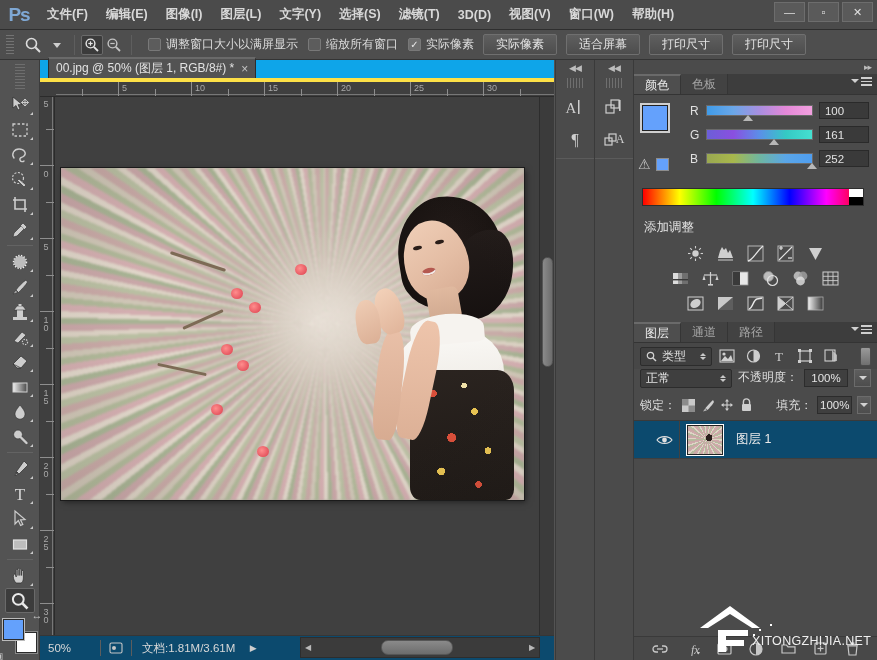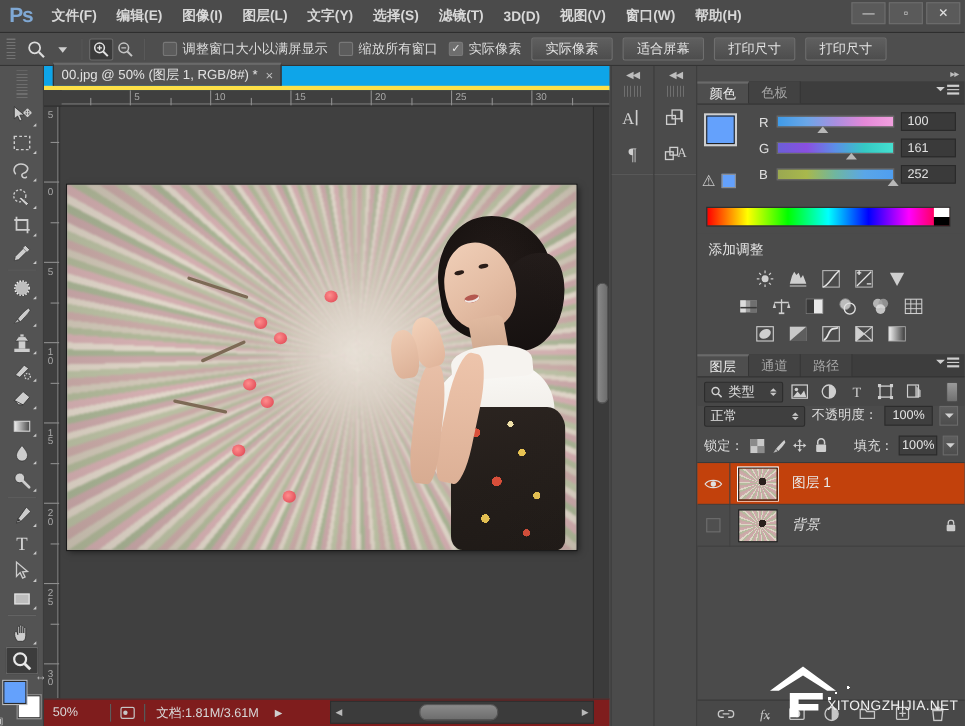--- a/index.html
+++ b/index.html
@@ -195,21 +195,21 @@
   .fig .handB{position:absolute;right:140px;top:130px;width:24px;height:44px;
     background:linear-gradient(160deg,#efcdb5,#dbaf95);border-radius:46% 46% 34% 34%;
     transform:rotate(-8deg);}
   .blossom{position:absolute;width:12px;height:11px;border-radius:50%;
     background:radial-gradient(circle at 40% 40%,#ff8d8d,#e6555f 70%);}
   .branch{position:absolute;background:#7d6a55;border-radius:2px;}
 
   
   .statusbar{
     position:absolute;left:40px;top:635px;width:514px;height:25px;
-    background:#7f1d1d;border-top:1px solid #363636;display:flex;align-items:center;
+    background:#0c4a6e;border-top:1px solid #363636;display:flex;align-items:center;
     font-size:11.5px;color:#d8d8d8;
   }
   .sb-zoom{width:60px;padding-left:8px;}
   .sb-sep{width:1px;height:16px;background:#383838;border-right:1px solid #5d5d5d;}
   .sb-icon{width:30px;display:flex;align-items:center;justify-content:center;}
   .sb-doc{flex:0 0 auto;padding:0 10px;white-space:nowrap;}
   .sb-arrow{width:16px;display:flex;align-items:center;justify-content:center;font-size:9px;color:#cfcfcf;}
   .hscroll{position:absolute;left:300px;top:637px;width:240px;height:21px;
     background:#3b3b3b;border:1px solid #2d2d2d;display:flex;align-items:center;}
   .hscroll .thumb{position:absolute;left:80px;top:2px;width:72px;height:15px;
@@ -311,21 +311,21 @@
   .lbl-s{font-size:12px;color:#dedede;white-space:nowrap;}
   .valbox{width:44px;height:18px;background:#3f3f3f;border:1px solid #2c2c2c;
     display:flex;align-items:center;justify-content:center;font-size:11.5px;color:#e4e4e4;}
   .dropbtn{width:17px;height:18px;background:linear-gradient(#5e5e5e,#4d4d4d);
     border:1px solid #6b6b6b;display:flex;align-items:center;justify-content:center;}
   .dropbtn i{width:0;height:0;border-left:4px solid transparent;border-right:4px solid transparent;border-top:4px solid #d2d2d2;}
   .lay-lock{height:24px;display:flex;align-items:center;gap:5px;padding:0 6px;}
   .lock-ic{width:18px;height:18px;display:flex;align-items:center;justify-content:center;}
   .layerlist{margin-top:3px;border-top:1px solid #3a3a3a;}
   .layerrow{height:38px;display:flex;align-items:center;gap:0;border-bottom:1px solid #3f3f3f;}
-  .layerrow.sel{background:#c2410c;}
+  .layerrow.sel{background:#0c4a6e;padding-left:16px;}
   .eye-cell{width:30px;height:38px;display:flex;align-items:center;justify-content:center;
     border-right:1px solid #414141;}
   .thumb-cell{width:50px;display:flex;align-items:center;justify-content:center;}
   .lthumb{width:36px;height:30px;border:1px solid #232323;overflow:hidden;position:relative;}
   .lthumb .mini{position:absolute;inset:0;
     background:
       radial-gradient(circle 7px at 62% 42%, #2a201d 0 48%, transparent 49%),
       repeating-conic-gradient(from 0deg at 55% 48%,
         #c9a9a6 0deg 5deg,#b5bb9e 5deg 10deg,#ded5c6 10deg 15deg,#cfa9ab 15deg 20deg);
     filter:blur(.4px);}
@@ -1071,37 +1071,20 @@
                   <i></i>
                   <i></i>
                   <i></i>
                   <i></i>
                 </span>
             </span>
           </span>
           <span class="lname">图层 1</span>
           <span class="llock"></span>
         </div>
-        <div class="layerrow">
-          <span class="eye-cell">
-            <span style="display:block;width:13px;height:13px;border:1px solid #6e6e6e;background:#4f4f4f;"></span>
-          </span>
-          <span class="thumb-cell">
-            <span class="lthumb">
-                <span class="mini"></span>
-              </span>
-          </span>
-          <span class="lname bg">背景</span>
-          <span class="llock">
-            <svg width="11" height="12" viewBox="0 0 11 12">
-                <path d="M3 5 V3.4 A2.5 2.5 0 0 1 8 3.4 V5" fill="none" stroke="#cbcbcb" stroke-width="1.2"></path>
-                <rect x="1.6" y="5" width="7.8" height="6" rx="1" fill="#cbcbcb"></rect>
-              </svg>
-          </span>
-        </div>
       </div>
 
       <div class="lay-bottom">
         <span class="lb-ic">
           <svg width="16" height="12" viewBox="0 0 16 12">
               <path d="M6 3 H4 A3 3 0 0 0 4 9 H6 M10 3 H12 A3 3 0 0 1 12 9 H10" fill="none" stroke="#c7c7c7" stroke-width="1.3"></path>
               <line x1="5" y1="6" x2="11" y2="6" stroke="#c7c7c7" stroke-width="1.3"></line>
             </svg>
         </span>
         <span class="lb-ic">

